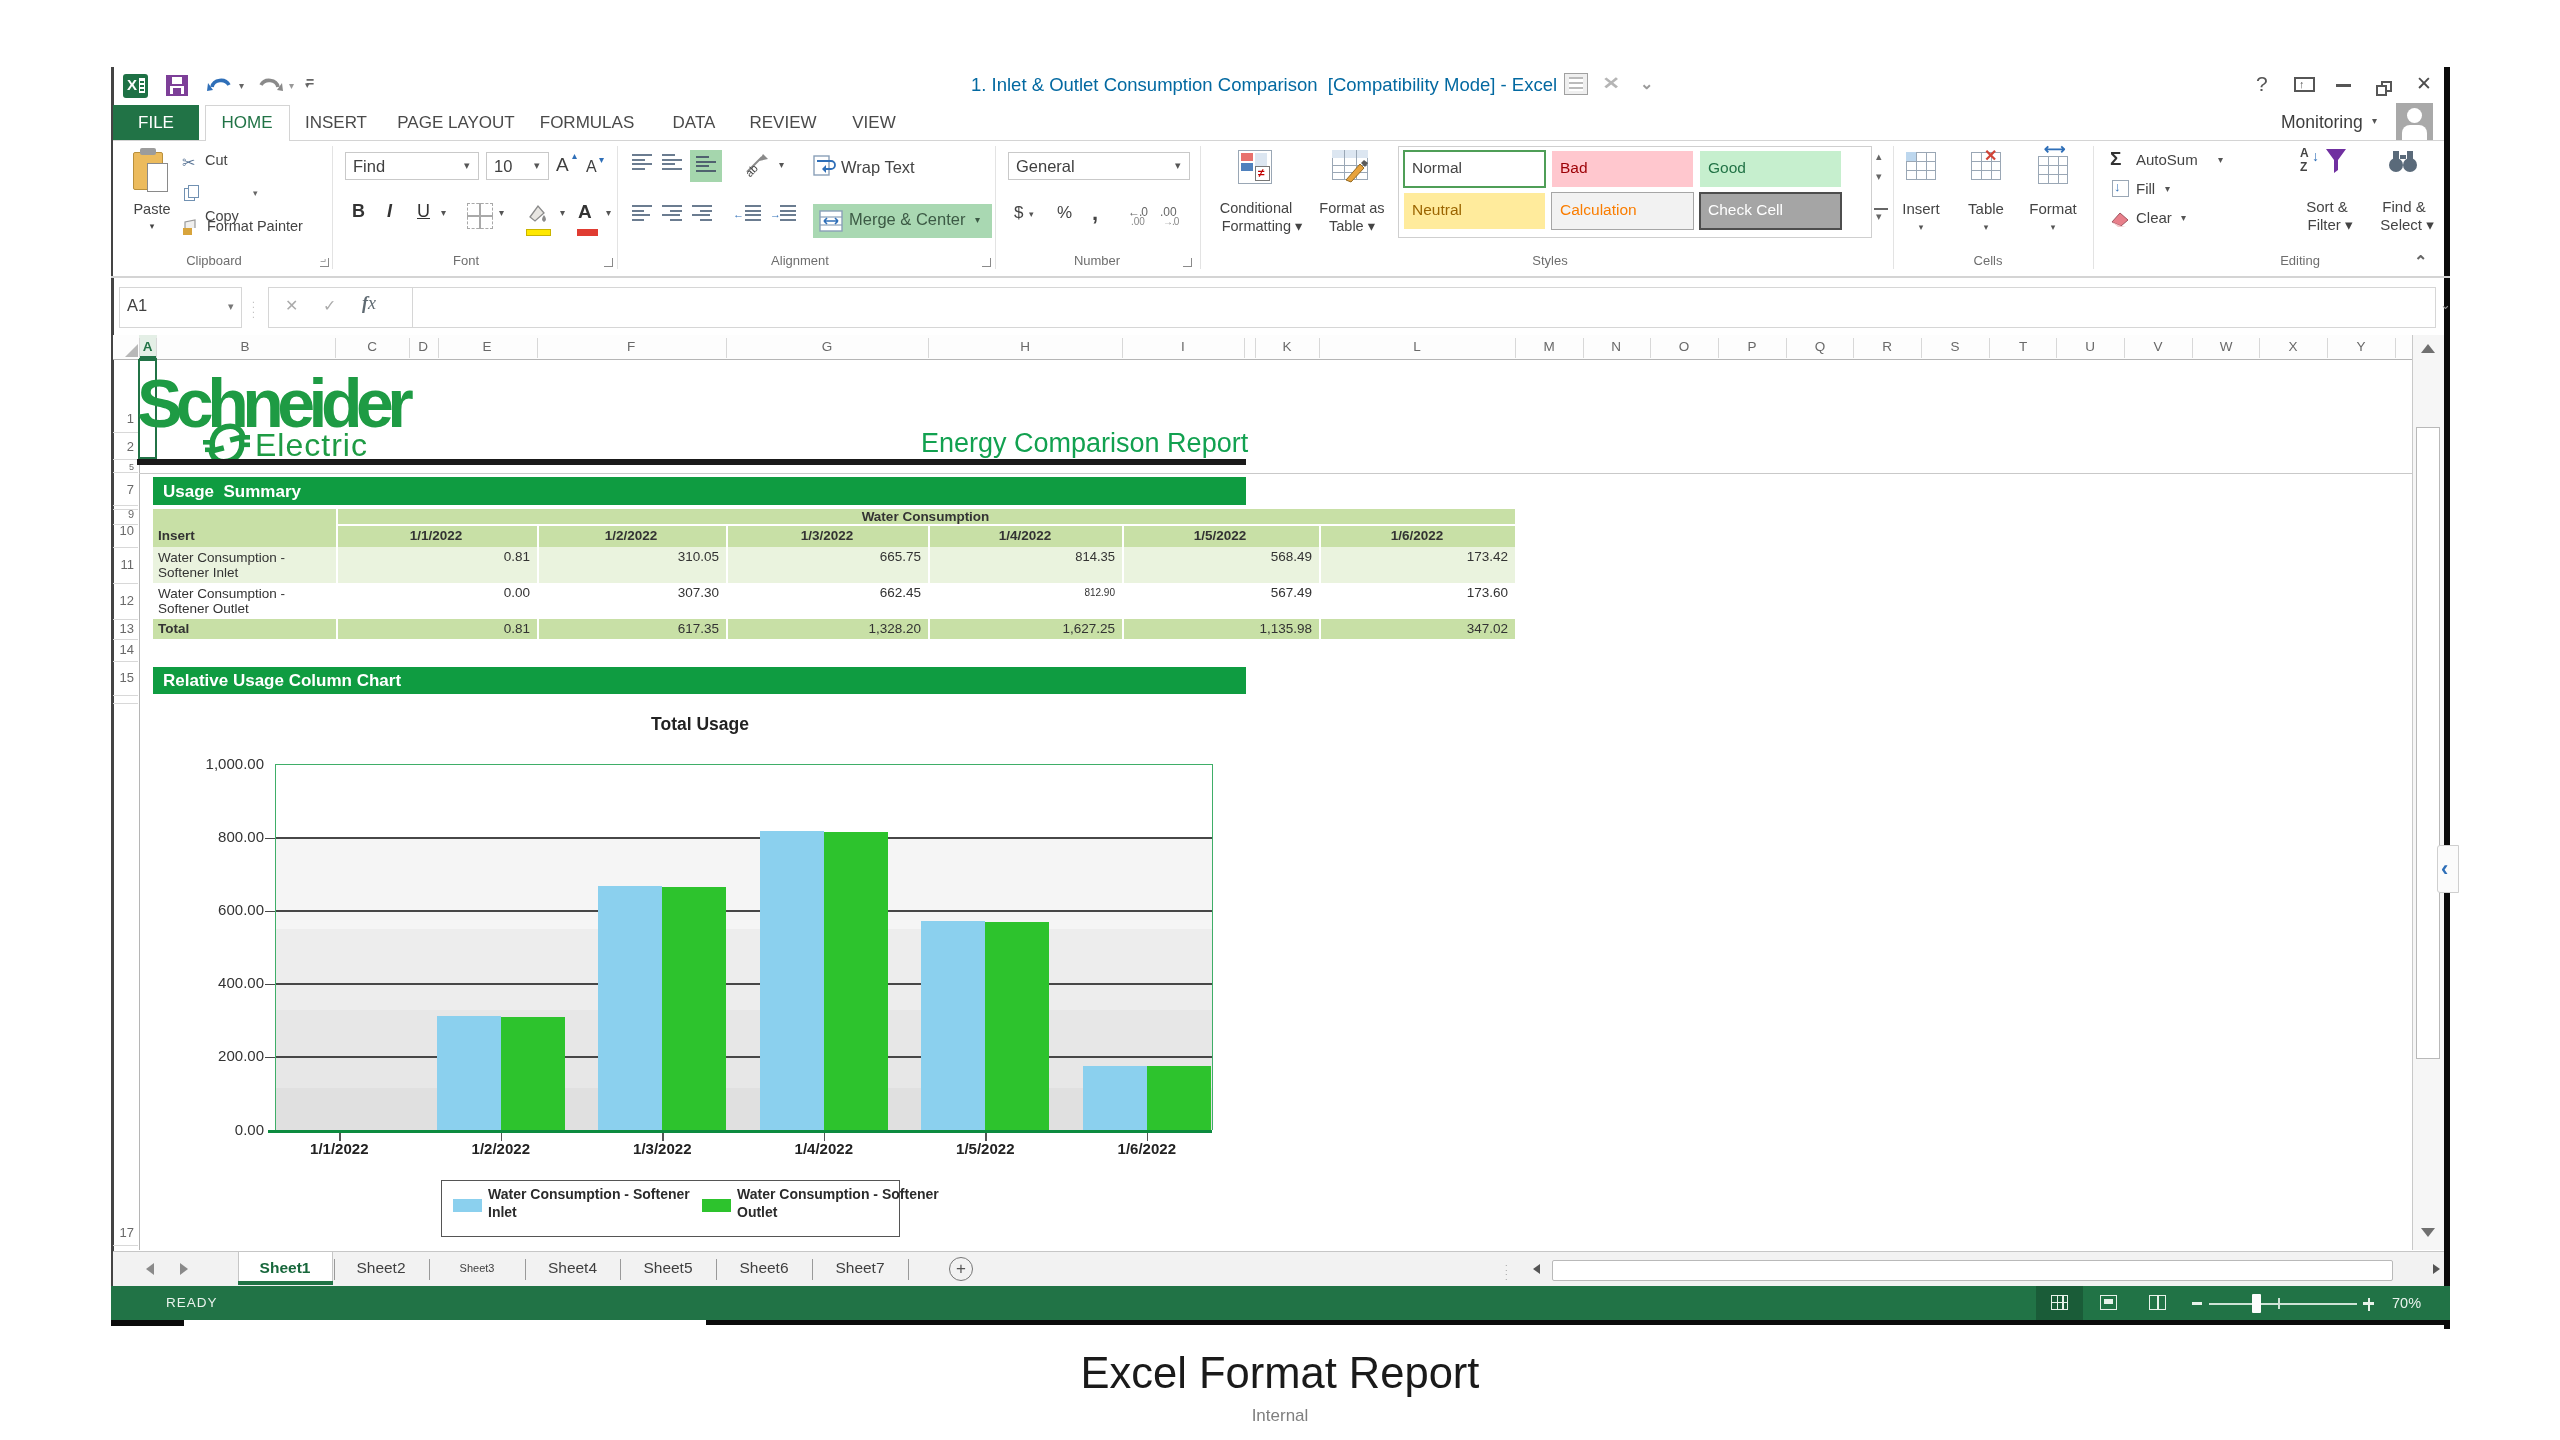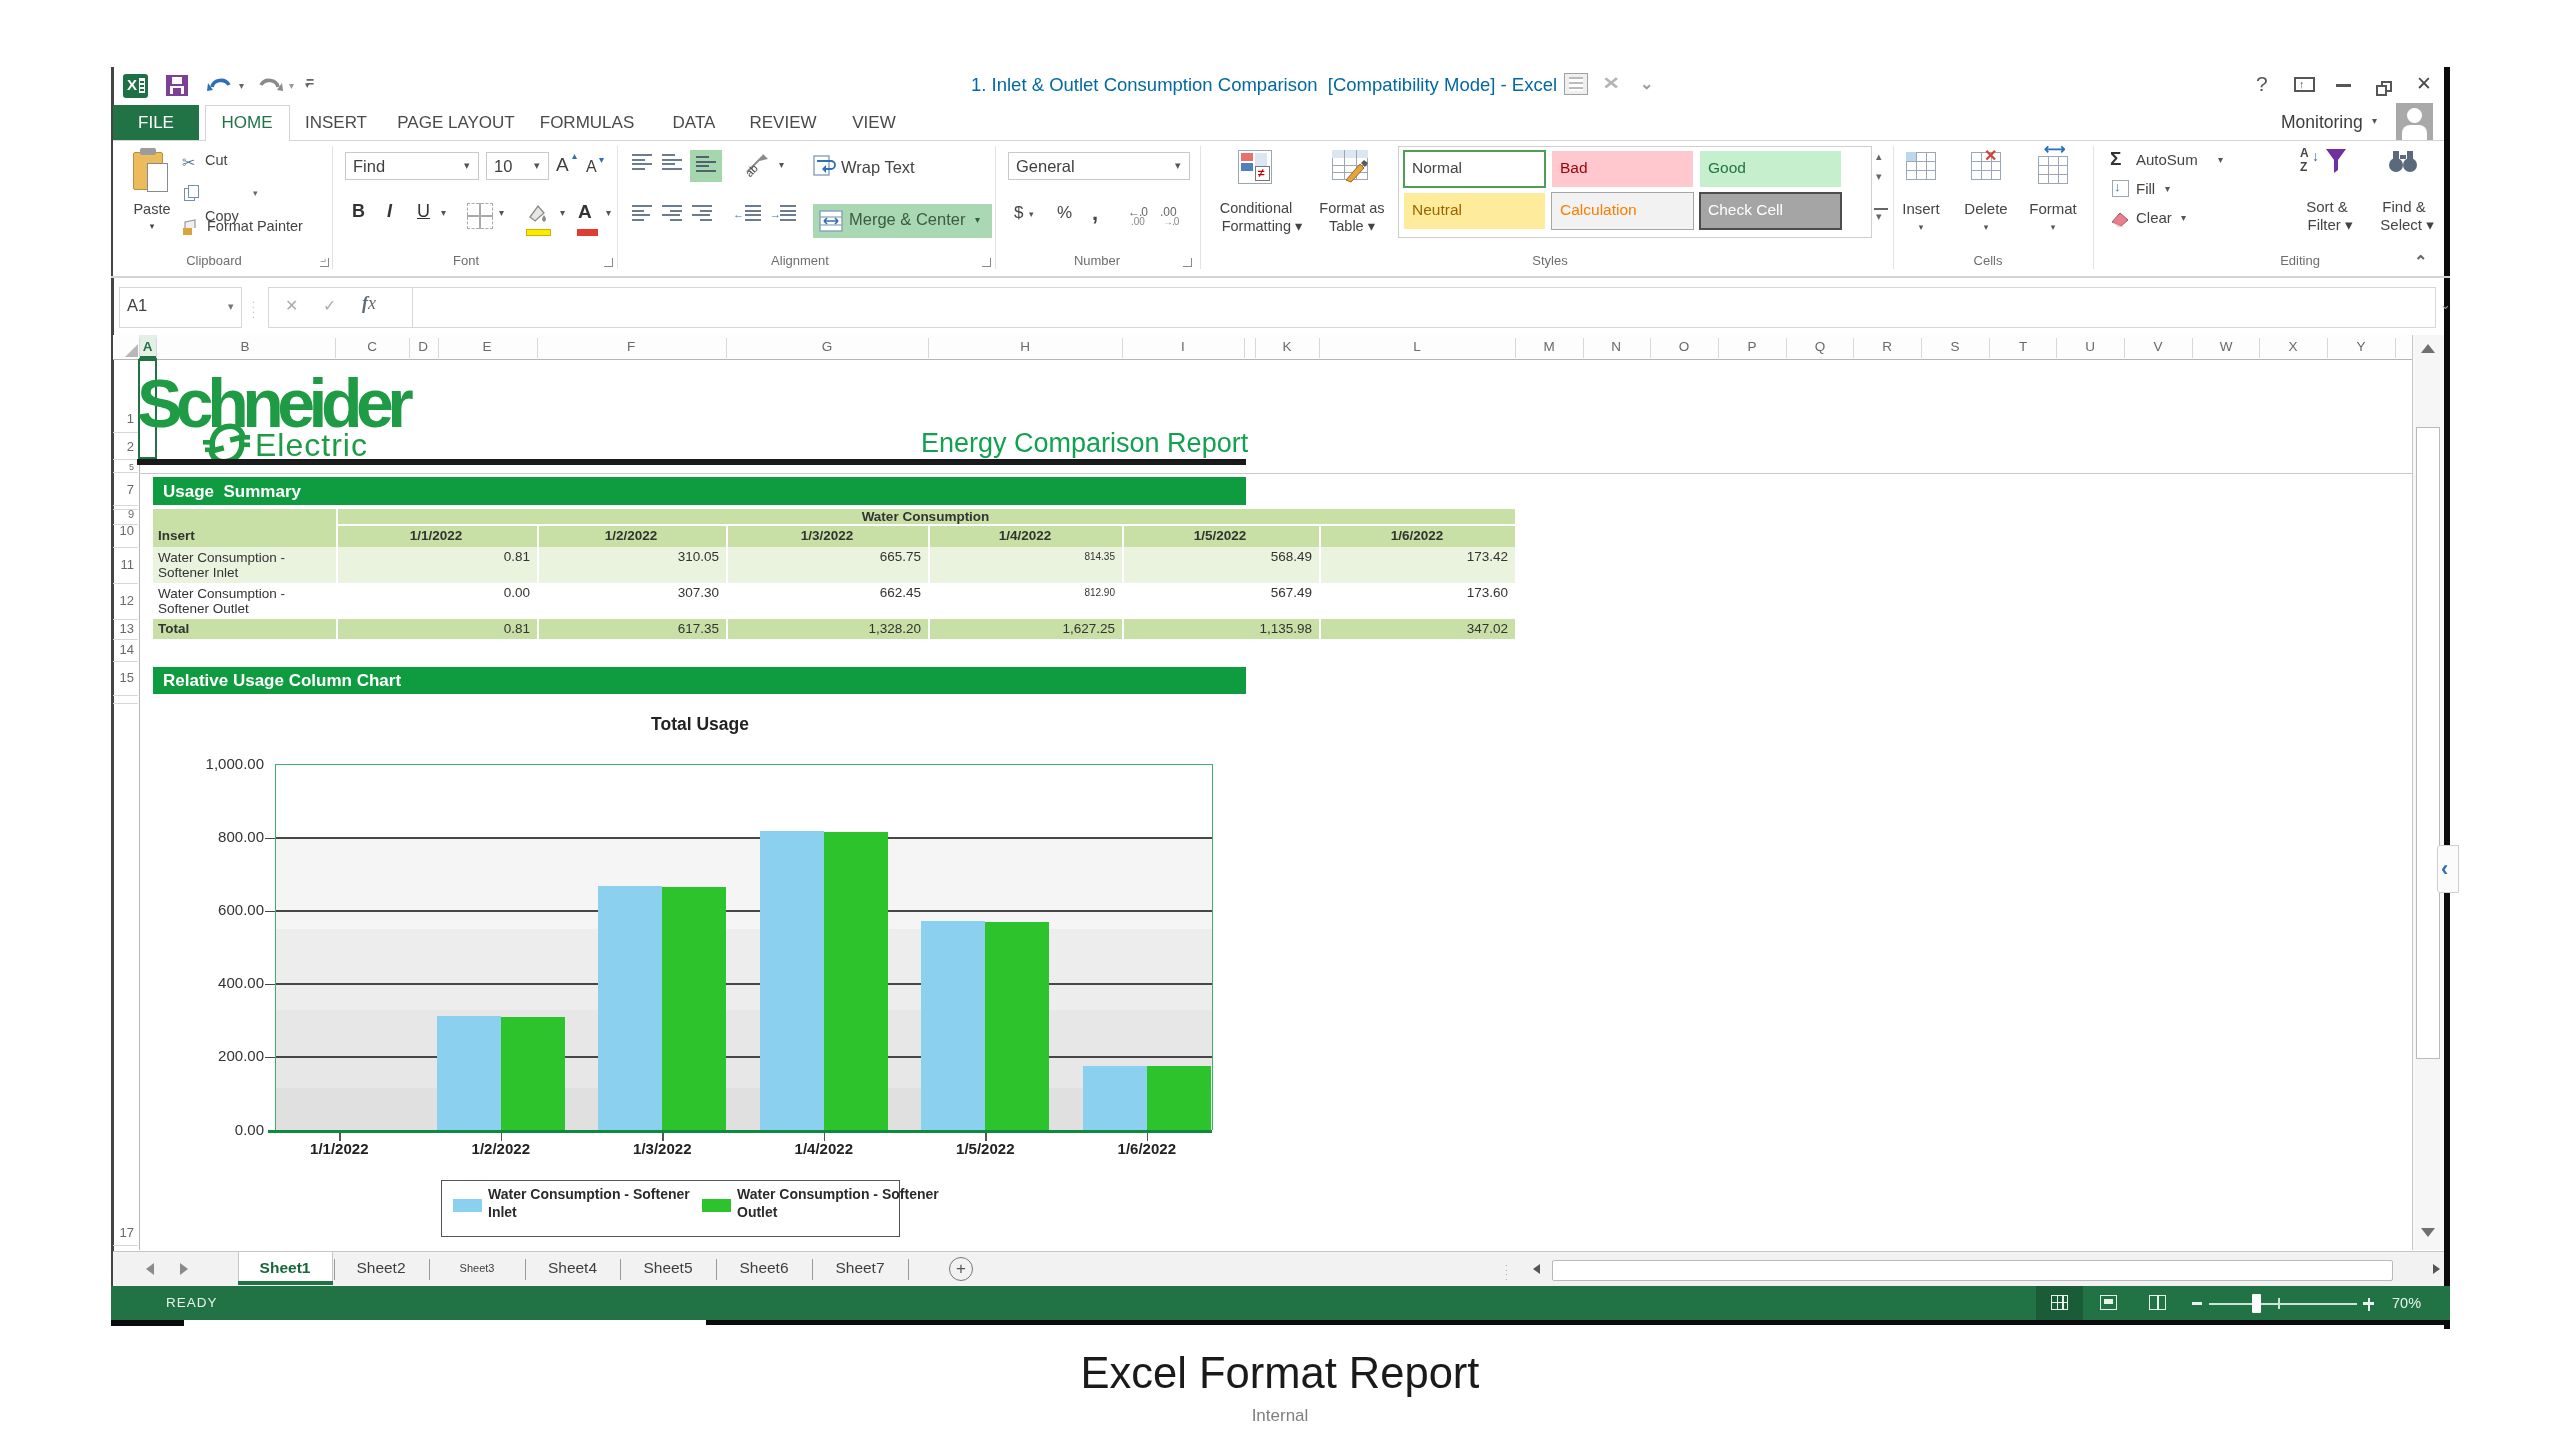--- a/index.html
+++ b/index.html
@@ -233,21 +233,21 @@
 <div style="position:absolute;left:1981px;top:152px;width:1px;height:28px;background:#9aa7b5;"></div>
 <div style="position:absolute;left:1991px;top:152px;width:1px;height:28px;background:#9aa7b5;"></div>
 <div style="position:absolute;left:1984px;top:146px;font-size:16px;color:#d04437;font-weight:bold;white-space:nowrap;">✕</div>
 <div style="position:absolute;left:2038px;top:156px;width:30px;height:28px;border:1.5px solid #9aa7b5;background:#fff;"></div>
 <div style="position:absolute;left:2038px;top:165px;width:30px;height:1px;background:#9aa7b5;"></div>
 <div style="position:absolute;left:2038px;top:174px;width:30px;height:1px;background:#9aa7b5;"></div>
 <div style="position:absolute;left:2048px;top:156px;width:1px;height:28px;background:#9aa7b5;"></div>
 <div style="position:absolute;left:2058px;top:156px;width:1px;height:28px;background:#9aa7b5;"></div>
 <div style="position:absolute;left:2044px;top:140px;font-size:15px;color:#2f6fb8;font-weight:bold;white-space:nowrap;">⟷</div>
 <div style="position:absolute;left:1621px;top:200px;width:600px;height:17px;line-height:17px;text-align:center;font-size:15px;color:#444;font-weight:normal;white-space:nowrap;">Insert</div>
-<div style="position:absolute;left:1686px;top:200px;width:600px;height:17px;line-height:17px;text-align:center;font-size:15px;color:#444;font-weight:normal;white-space:nowrap;">Delete</div>
+<div style="position:absolute;left:1686px;top:200px;width:600px;height:17px;line-height:17px;text-align:center;font-size:15px;color:#444;font-weight:normal;white-space:nowrap;">Table</div>
 <div style="position:absolute;left:1753px;top:200px;width:600px;height:17px;line-height:17px;text-align:center;font-size:15px;color:#444;font-weight:normal;white-space:nowrap;">Format</div>
 <div style="position:absolute;left:1621px;top:222px;width:600px;height:11px;line-height:11px;text-align:center;font-size:9px;color:#555;font-weight:normal;white-space:nowrap;">▾</div>
 <div style="position:absolute;left:1686px;top:222px;width:600px;height:11px;line-height:11px;text-align:center;font-size:9px;color:#555;font-weight:normal;white-space:nowrap;">▾</div>
 <div style="position:absolute;left:1753px;top:222px;width:600px;height:11px;line-height:11px;text-align:center;font-size:9px;color:#555;font-weight:normal;white-space:nowrap;">▾</div>
 <div style="position:absolute;left:1688px;top:253px;width:600px;height:16px;line-height:16px;text-align:center;font-size:13px;color:#6e6e6e;font-weight:normal;white-space:nowrap;">Cells</div>
 <div style="position:absolute;left:2110px;top:148px;font-size:19px;color:#333;font-weight:bold;white-space:nowrap;">Σ</div>
 <div style="position:absolute;left:2136px;top:151px;font-size:15px;color:#444;font-weight:normal;white-space:nowrap;">AutoSum</div>
 <div style="position:absolute;left:2218px;top:154px;font-size:10px;color:#555;font-weight:normal;white-space:nowrap;">▾</div>
 <div style="position:absolute;left:2112px;top:180px;width:17px;height:17px;border:1.5px solid #9aa7b5;background:#fff;"></div>
 <div style="position:absolute;left:2114px;top:179px;font-size:13px;color:#2f6fb8;font-weight:bold;white-space:nowrap;">↓</div>
@@ -401,21 +401,21 @@
 <div style="position:absolute;left:153px;top:547px;width:1362px;height:36px;background:#eaf3de;"></div>
 <div style="position:absolute;left:153px;top:619px;width:1362px;height:20px;background:#c8e0a6;"></div>
 <div style="position:absolute;left:158px;top:550px;font-size:13.5px;color:#333;font-weight:normal;white-space:nowrap;">Water Consumption -</div>
 <div style="position:absolute;left:158px;top:565px;font-size:13.5px;color:#333;font-weight:normal;white-space:nowrap;">Softener Inlet</div>
 <div style="position:absolute;left:158px;top:586px;font-size:13.5px;color:#333;font-weight:normal;white-space:nowrap;">Water Consumption -</div>
 <div style="position:absolute;left:158px;top:601px;font-size:13.5px;color:#333;font-weight:normal;white-space:nowrap;">Softener Outlet</div>
 <div style="position:absolute;left:158px;top:621px;font-size:13.5px;color:#333;font-weight:bold;white-space:nowrap;">Total</div>
 <div style="position:absolute;left:230px;top:549px;width:300px;height:16px;line-height:16px;text-align:right;font-size:13.5px;color:#333;font-weight:normal;white-space:nowrap;">0.81</div>
 <div style="position:absolute;left:419px;top:549px;width:300px;height:16px;line-height:16px;text-align:right;font-size:13.5px;color:#333;font-weight:normal;white-space:nowrap;">310.05</div>
 <div style="position:absolute;left:621px;top:549px;width:300px;height:16px;line-height:16px;text-align:right;font-size:13.5px;color:#333;font-weight:normal;white-space:nowrap;">665.75</div>
-<div style="position:absolute;left:815px;top:549px;width:300px;height:16px;line-height:16px;text-align:right;font-size:10px;color:#333;font-weight:normal;white-space:nowrap;">814.35</div>
+<div style="position:absolute;left:815px;top:549px;width:300px;height:16px;line-height:16px;text-align:right;font-size:13px;color:#333;font-weight:normal;white-space:nowrap;">814.35</div>
 <div style="position:absolute;left:1012px;top:549px;width:300px;height:16px;line-height:16px;text-align:right;font-size:13.5px;color:#333;font-weight:normal;white-space:nowrap;">568.49</div>
 <div style="position:absolute;left:1208px;top:549px;width:300px;height:16px;line-height:16px;text-align:right;font-size:13.5px;color:#333;font-weight:normal;white-space:nowrap;">173.42</div>
 <div style="position:absolute;left:230px;top:585px;width:300px;height:16px;line-height:16px;text-align:right;font-size:13.5px;color:#333;font-weight:normal;white-space:nowrap;">0.00</div>
 <div style="position:absolute;left:419px;top:585px;width:300px;height:16px;line-height:16px;text-align:right;font-size:13.5px;color:#333;font-weight:normal;white-space:nowrap;">307.30</div>
 <div style="position:absolute;left:621px;top:585px;width:300px;height:16px;line-height:16px;text-align:right;font-size:13.5px;color:#333;font-weight:normal;white-space:nowrap;">662.45</div>
 <div style="position:absolute;left:815px;top:585px;width:300px;height:16px;line-height:16px;text-align:right;font-size:10px;color:#333;font-weight:normal;white-space:nowrap;">812.90</div>
 <div style="position:absolute;left:1012px;top:585px;width:300px;height:16px;line-height:16px;text-align:right;font-size:13.5px;color:#333;font-weight:normal;white-space:nowrap;">567.49</div>
 <div style="position:absolute;left:1208px;top:585px;width:300px;height:16px;line-height:16px;text-align:right;font-size:13.5px;color:#333;font-weight:normal;white-space:nowrap;">173.60</div>
 <div style="position:absolute;left:230px;top:620px;width:300px;height:18px;line-height:18px;text-align:right;font-size:13.5px;color:#333;font-weight:normal;white-space:nowrap;">0.81</div>
 <div style="position:absolute;left:419px;top:620px;width:300px;height:18px;line-height:18px;text-align:right;font-size:13.5px;color:#333;font-weight:normal;white-space:nowrap;">617.35</div>

